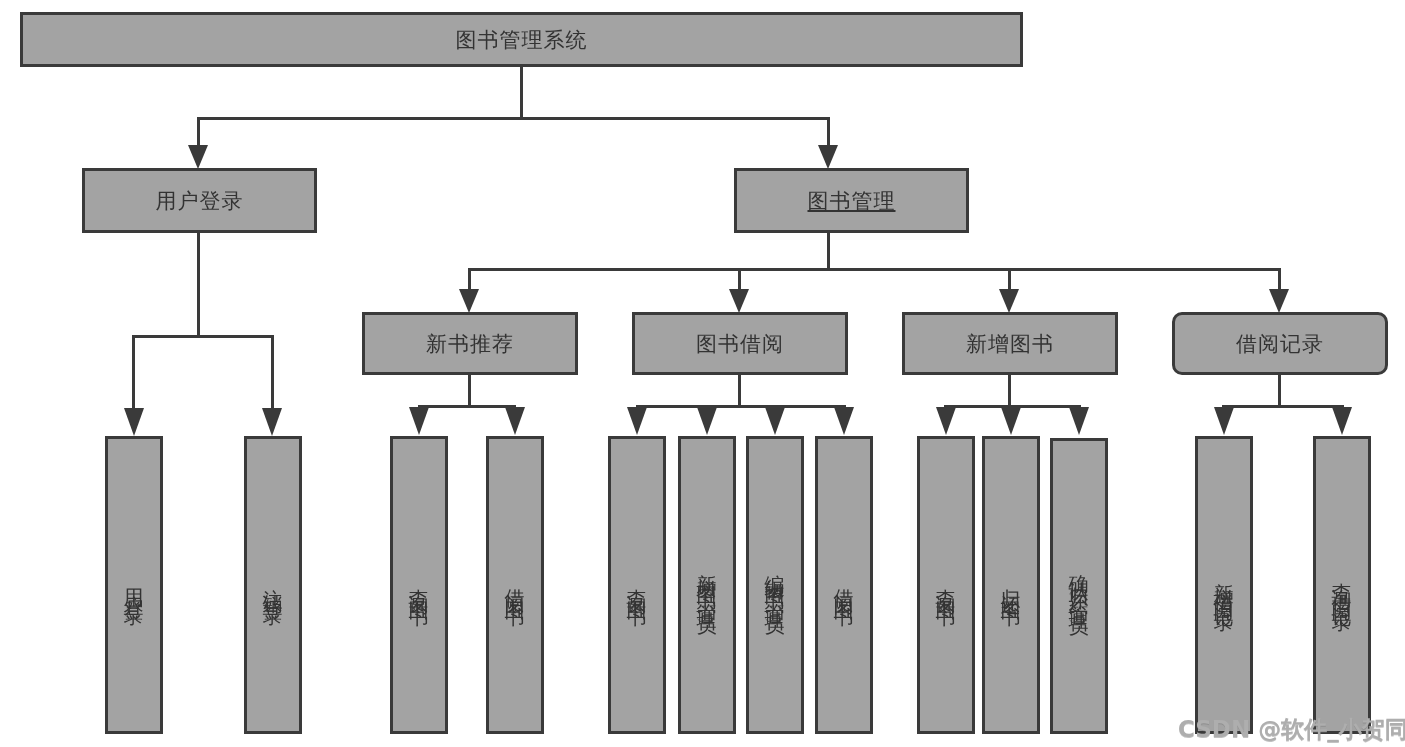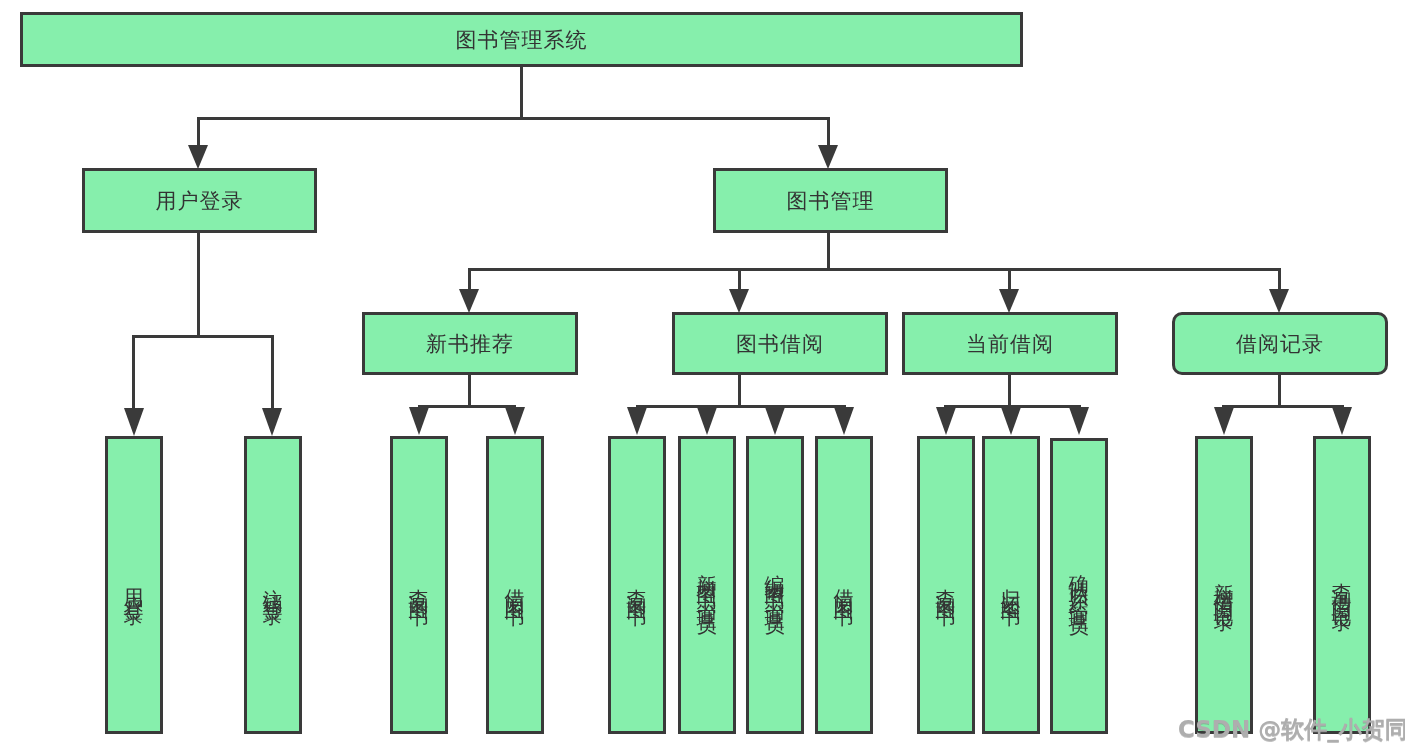--- a/index.html
+++ b/index.html
@@ -1,21 +1,21 @@
 <!DOCTYPE html>
 <html><head>
 <meta charset="utf-8">
 <style>
   html,body{margin:0;padding:0;background:#ffffff;}
   .stage{
     position:relative;width:1405px;height:747px;background:#ffffff;
     font-family:"DejaVu Sans","Liberation Sans",sans-serif;overflow:hidden;
   }
   .node{
-    position:absolute;box-sizing:border-box;background:#86efac;
+    position:absolute;box-sizing:border-box;background:#a3a3a3;
     border:3px solid #3a3a3a;color:#333333;
     display:flex;align-items:center;justify-content:center;
   }
   .hbox{font-size:21px;letter-spacing:1px;}
   .vbox{
     writing-mode:vertical-rl;text-orientation:mixed;
     font-size:20px;letter-spacing:6px;line-height:1;
     text-align:center;
   }
   .line{position:absolute;background:#3a3a3a;}
@@ -42,21 +42,21 @@
   <div class="line" style="left:197px;top:117px;width:633px;height:3px;"></div>
 
   <div class="line" style="left:197px;top:117px;width:3px;height:32px;"></div>
   <div class="line" style="left:827px;top:117px;width:3px;height:32px;"></div>
   <div class="arrow a24" style="left:188px;top:145px;"></div>
   <div class="arrow a24" style="left:818px;top:145px;"></div>
 
   <div class="node hbox" style="left:82px;top:168px;width:235px;height:65px;">
     <span>用户登录</span>
   </div>
-  <div class="node hbox" style="left:713px;top:168px;width:235px;height:65px;">
+  <div class="node hbox" style="left:734px;top:168px;width:235px;height:65px;text-decoration:underline;">
     <span>图书管理</span>
   </div>
 
   <div class="line" style="left:197px;top:233px;width:3px;height:105px;"></div>
   <div class="line" style="left:132px;top:335px;width:142px;height:3px;"></div>
   <div class="line" style="left:132px;top:335px;width:3px;height:75px;"></div>
   <div class="line" style="left:271px;top:335px;width:3px;height:75px;"></div>
   <div class="arrow a28" style="left:124px;top:408px;"></div>
   <div class="arrow a28" style="left:262px;top:408px;"></div>
 
@@ -67,25 +67,25 @@
   <div class="line" style="left:1008px;top:268px;width:3px;height:24px;"></div>
   <div class="line" style="left:1278px;top:268px;width:3px;height:24px;"></div>
   <div class="arrow a24" style="left:459px;top:289px;"></div>
   <div class="arrow a24" style="left:729px;top:289px;"></div>
   <div class="arrow a24" style="left:999px;top:289px;"></div>
   <div class="arrow a24" style="left:1269px;top:289px;"></div>
 
   <div class="node hbox" style="left:362px;top:312px;width:216px;height:63px;align-items:center;">
     <span>新书推荐</span>
   </div>
-  <div class="node hbox" style="left:632px;top:312px;width:216px;height:63px;margin-left:40px;">
+  <div class="node hbox" style="left:632px;top:312px;width:216px;height:63px;">
     <span>图书借阅</span>
   </div>
   <div class="node hbox" style="left:902px;top:312px;width:216px;height:63px;">
-    <span>当前借阅</span>
+    <span>新增图书</span>
   </div>
   <div class="node hbox" style="left:1172px;top:312px;width:216px;height:63px;border-radius:10px;">
     <span>借阅记录</span>
   </div>
 
   <div class="line" style="left:468px;top:375px;width:3px;height:33px;"></div>
   <div class="line" style="left:738px;top:375px;width:3px;height:33px;"></div>
   <div class="line" style="left:1008px;top:375px;width:3px;height:33px;"></div>
   <div class="line" style="left:1278px;top:375px;width:3px;height:33px;"></div>
 

